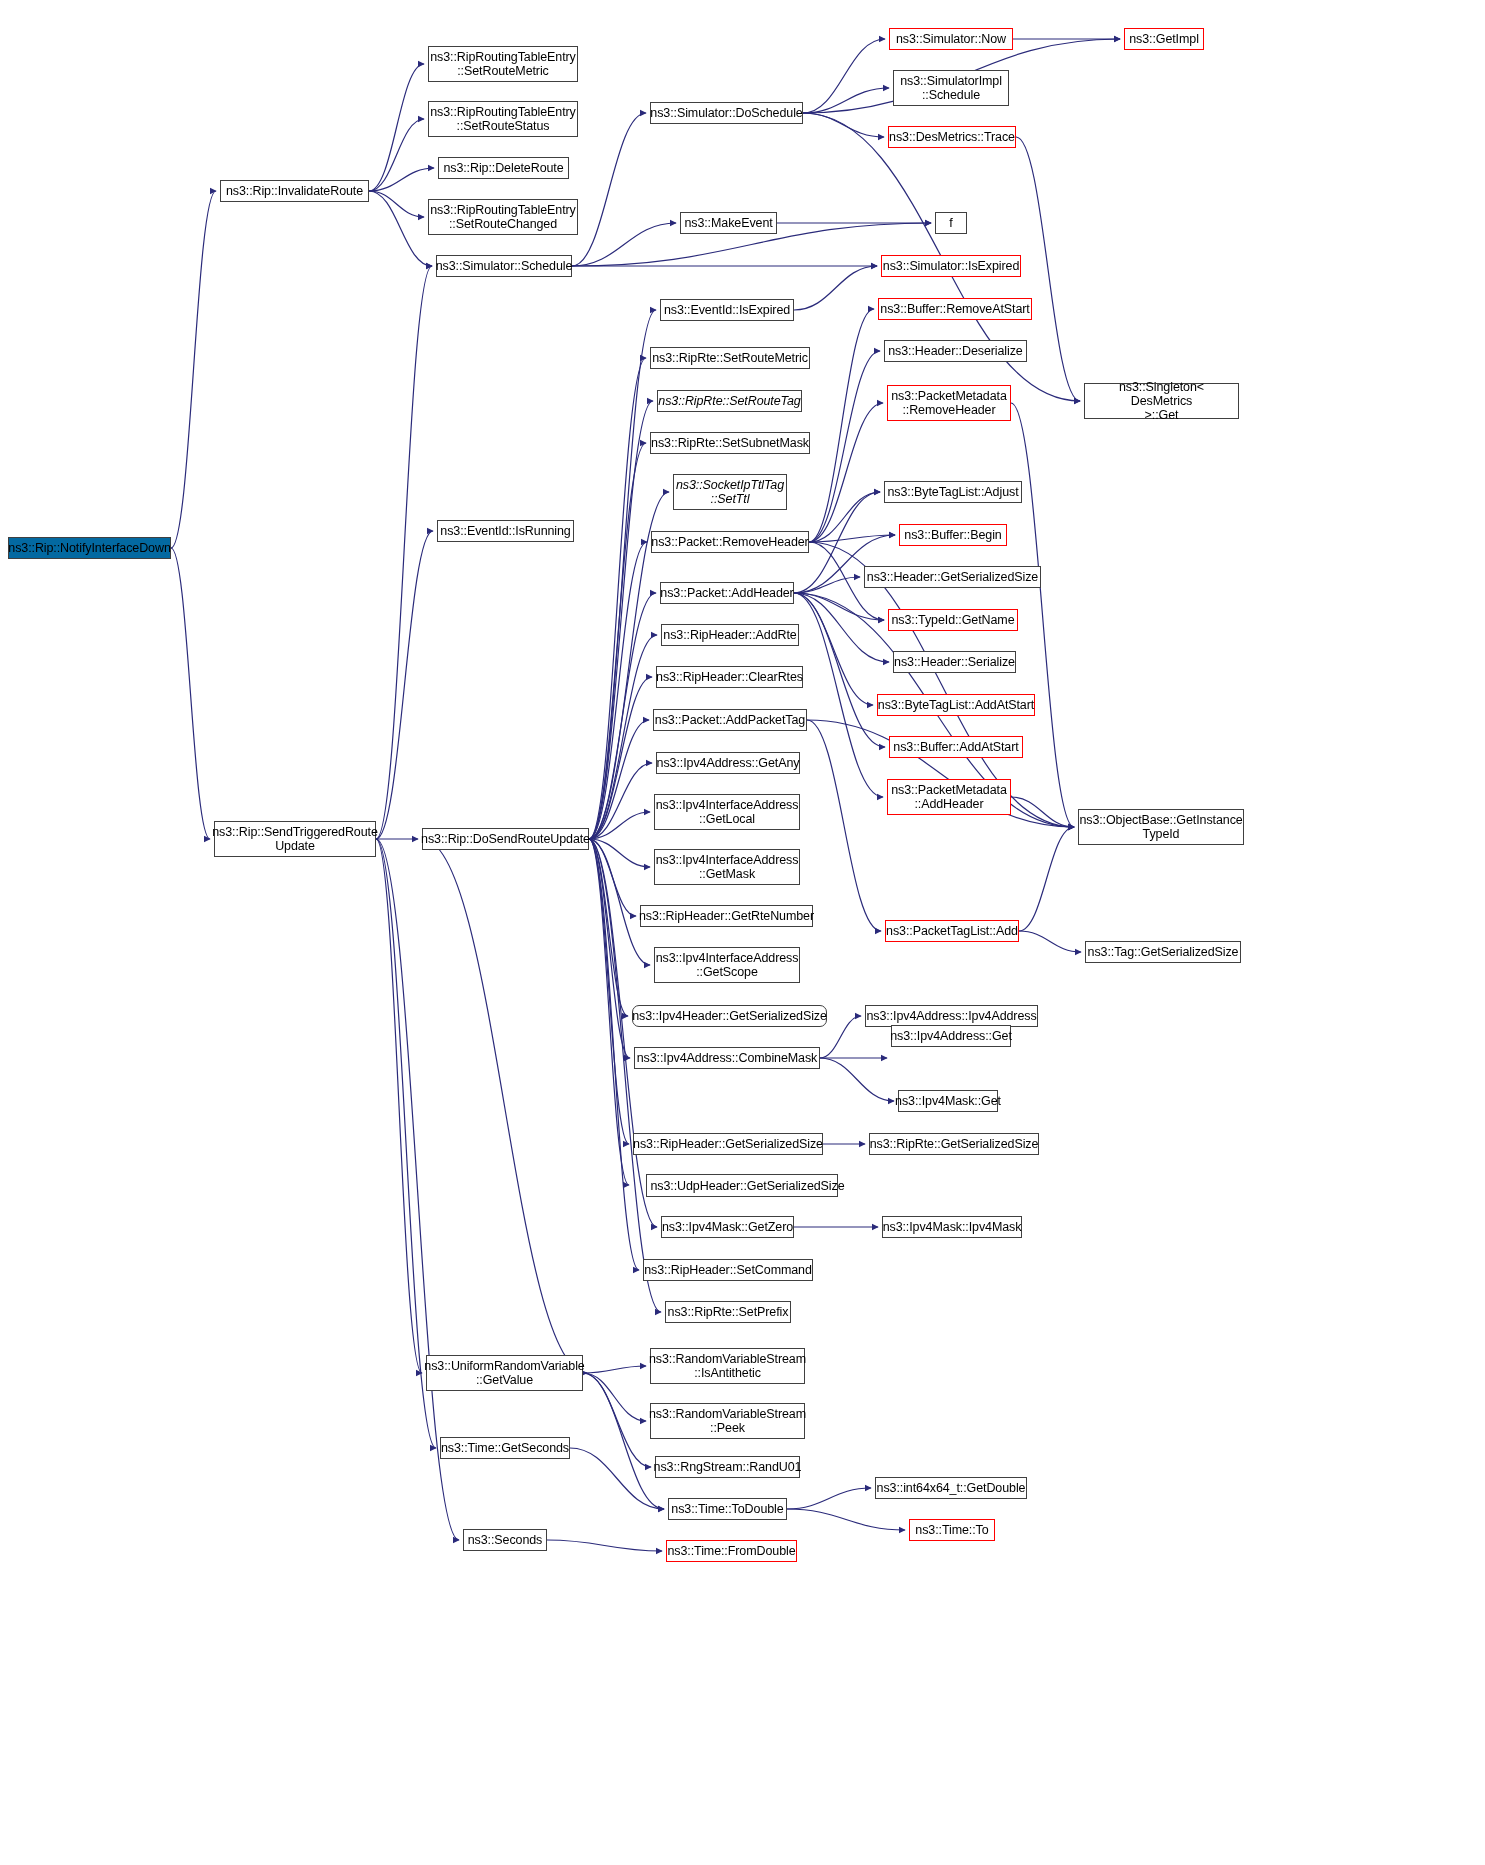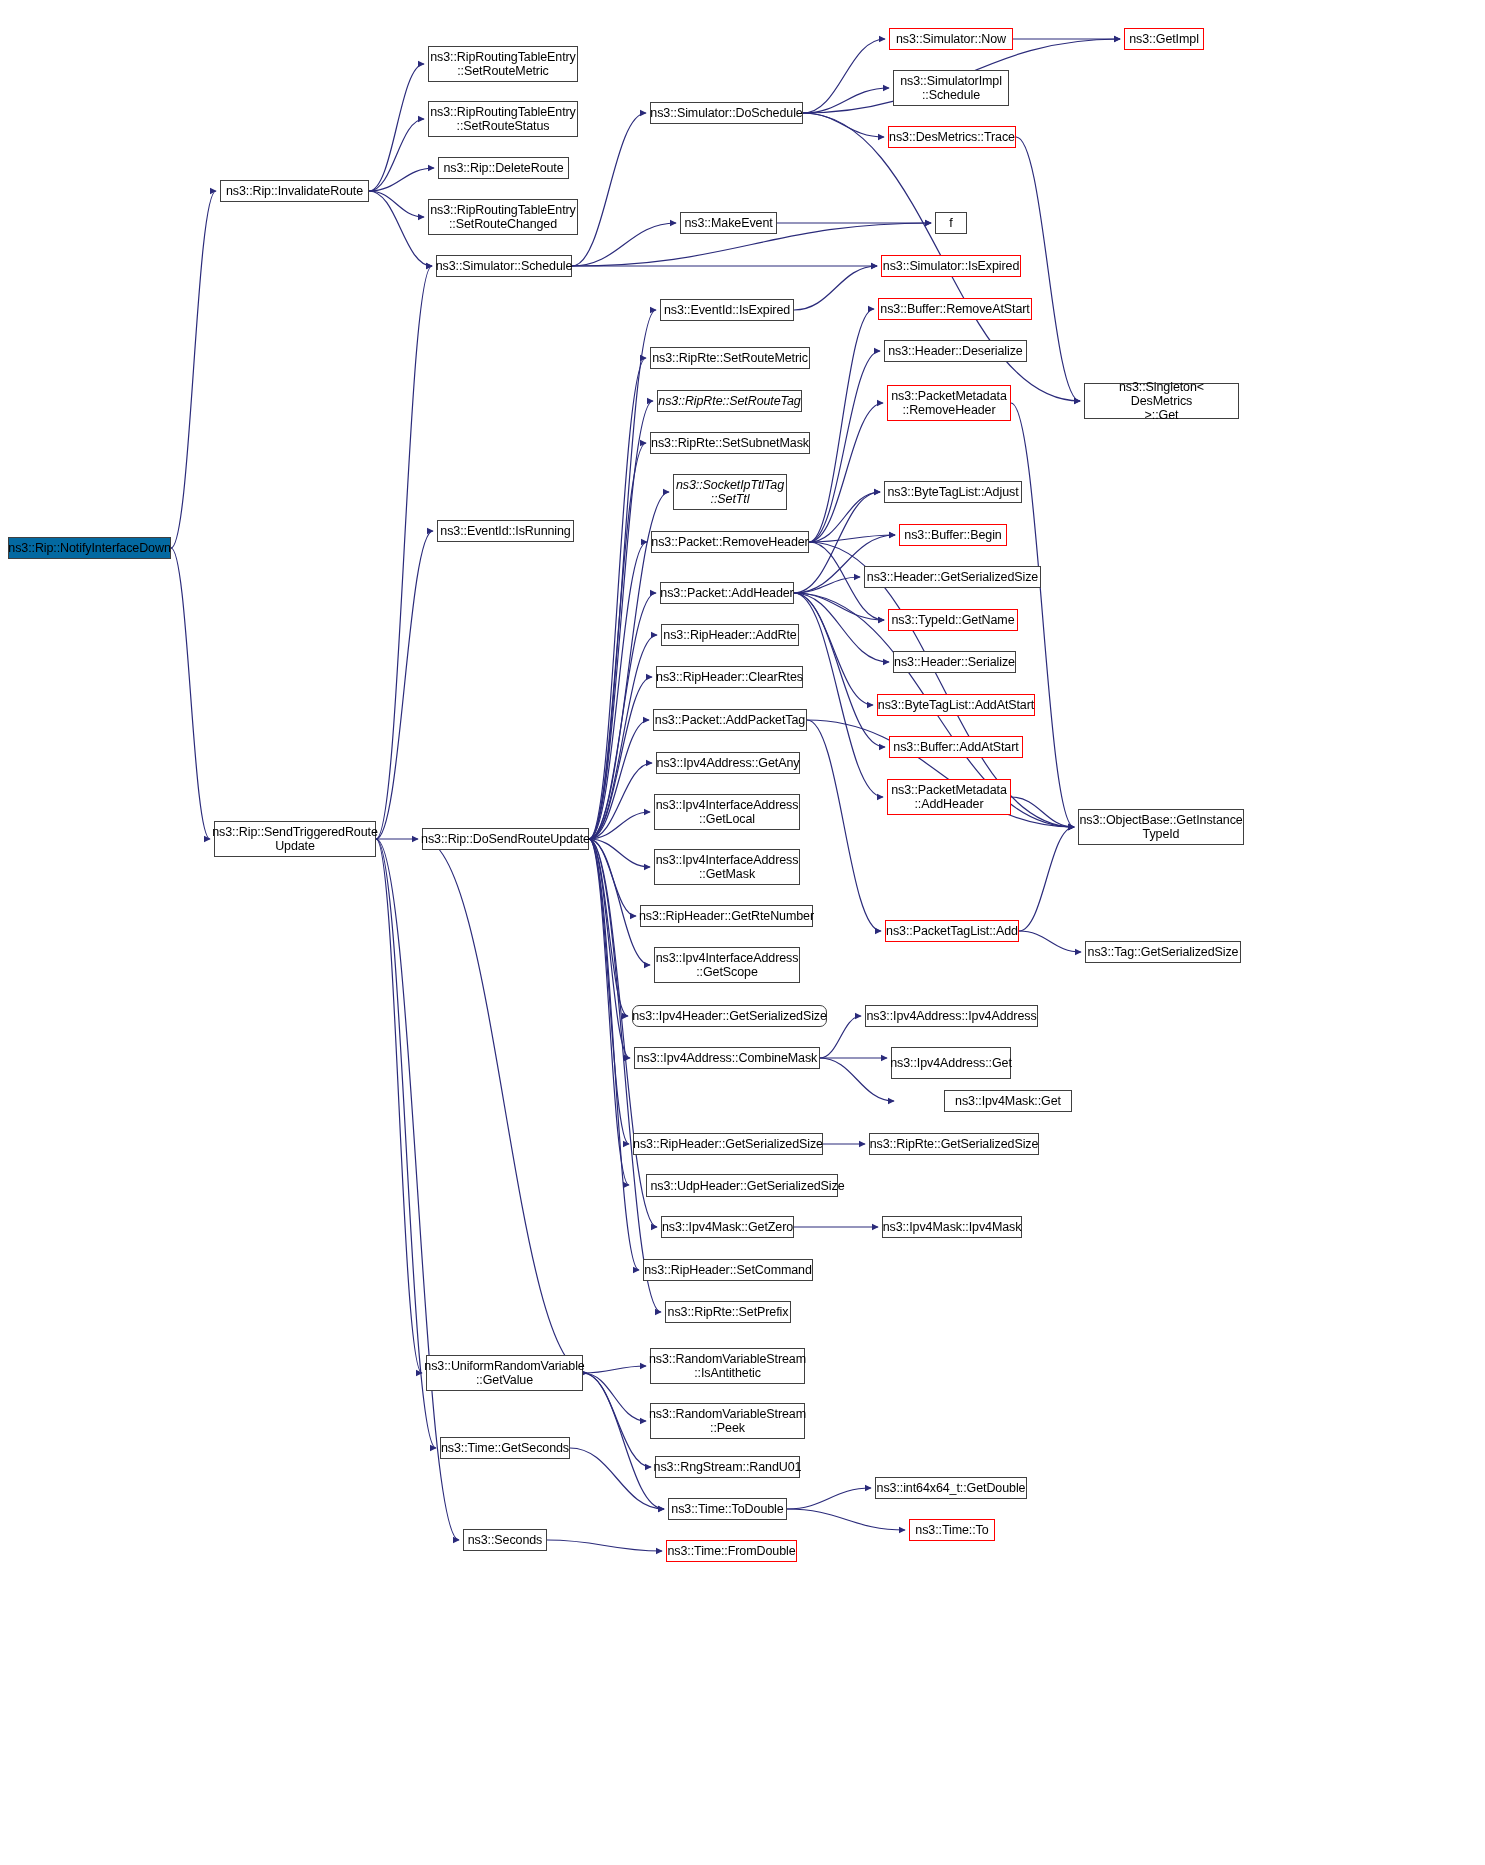--- a/index.html
+++ b/index.html
@@ -208,22 +208,22 @@
       <div class="node" style="left: 893px; top: 651px; width: 123px; height: 22px;">ns3::Header::Serialize</div>
       <div class="node red" style="left: 877px; top: 694px; width: 158px; height: 22px;">ns3::ByteTagList::AddAtStart</div>
       <div class="node red" style="left: 889px; top: 736px; width: 134px; height: 22px;">ns3::Buffer::AddAtStart</div>
       <div class="node red" style="left: 887px; top: 779px; width: 124px; height: 36px;">ns3::PacketMetadata
 ::AddHeader</div>
       <div class="node" style="left: 1078px; top: 809px; width: 166px; height: 36px;">ns3::ObjectBase::GetInstance
 TypeId</div>
       <div class="node red" style="left: 885px; top: 920px; width: 134px; height: 22px;">ns3::PacketTagList::Add</div>
       <div class="node" style="left: 1085px; top: 941px; width: 156px; height: 22px;">ns3::Tag::GetSerializedSize</div>
       <div class="node" style="left: 865px; top: 1005px; width: 173px; height: 22px;">ns3::Ipv4Address::Ipv4Address</div>
-      <div class="node" style="left: 891px; top: 1047px; width: 120px; height: 32px;">ns3::Ipv4Address::Get</div>
-      <div class="node" style="left: 944px; top: 1090px; width: 128px; height: 22px;">ns3::Ipv4Mask::Get</div>
+      <div class="node" style="left: 891px; top: 1025px; width: 120px; height: 22px;">ns3::Ipv4Address::Get</div>
+      <div class="node" style="left: 898px; top: 1090px; width: 100px; height: 22px;">ns3::Ipv4Mask::Get</div>
       <div class="node" style="left: 869px; top: 1133px; width: 170px; height: 22px;">ns3::RipRte::GetSerializedSize</div>
       <div class="node" style="left: 882px; top: 1216px; width: 140px; height: 22px;">ns3::Ipv4Mask::Ipv4Mask</div>
       <div class="node" style="left: 426px; top: 1355px; width: 157px; height: 36px;">ns3::UniformRandomVariable
 ::GetValue</div>
       <div class="node" style="left: 650px; top: 1348px; width: 155px; height: 36px;">ns3::RandomVariableStream
 ::IsAntithetic</div>
       <div class="node" style="left: 650px; top: 1403px; width: 155px; height: 36px;">ns3::RandomVariableStream
 ::Peek</div>
       <div class="node" style="left: 440px; top: 1437px; width: 130px; height: 22px;">ns3::Time::GetSeconds</div>
       <div class="node" style="left: 655px; top: 1456px; width: 145px; height: 22px;">ns3::RngStream::RandU01</div>

